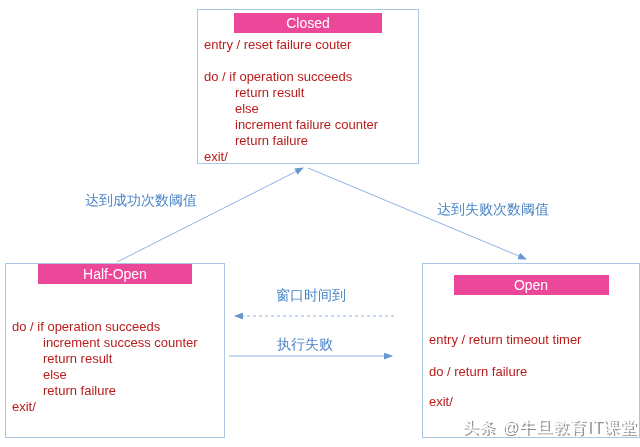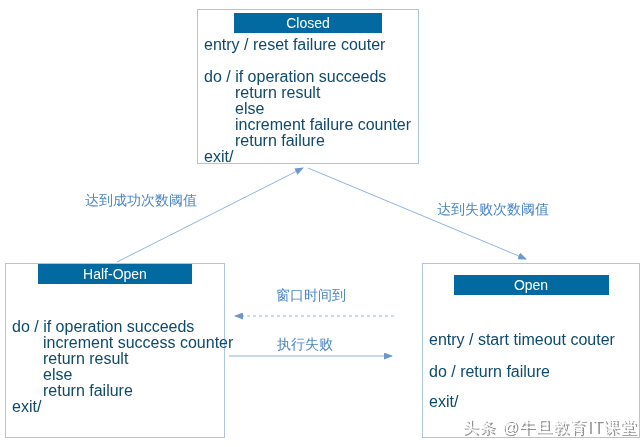--- a/index.html
+++ b/index.html
@@ -3,26 +3,26 @@
 <meta charset="utf-8">
 <style>
   html,body{margin:0;padding:0;background:#fff;}
   #stage{position:relative;width:640px;height:447px;background:#ffffff;overflow:hidden;
          font-family:"Liberation Sans","DejaVu Sans",sans-serif;}
   #arrow-layer{position:absolute;left:0;top:0;width:640px;height:447px;}
   .state-box{position:absolute;background:#ffffff;border:1px solid #aac6e6;box-sizing:border-box;}
   #closed-box{left:197px;top:9px;width:222px;height:155px;}
   #halfopen-box{left:5px;top:263px;width:220px;height:175px;}
   #open-box{left:422px;top:263px;width:218px;height:175px;}
-  .state-header{background:#0369a1;color:#ffffff;text-align:center;font-size:14px;
+  .state-header{background:#ec4899;color:#ffffff;text-align:center;font-size:14px;
                 height:20px;line-height:20px;margin:0 auto;}
   #closed-box .state-header{width:148px;margin-top:3px;}
   #halfopen-box .state-header{width:154px;}
   #open-box .state-header{width:155px;margin-top:11px;}
-  .box-body{color:#0c4a6e;font-size:16px;padding-left:6px;}
+  .box-body{color:#b91c1c;font-size:13px;padding-left:6px;}
   .line{line-height:16px;white-space:pre;}
   .indent{padding-left:31px;}
   .gap16{height:16px;}
   .gap17{height:17px;}
   .gap14{height:14px;}
   #closed-box .box-body{margin-top:4px;}
   #halfopen-box .box-body{margin-top:18px;}
   #open-box .box-body{margin-top:37px;}
   .cn-label{position:absolute;color:#4a86c8;font-size:14px;white-space:nowrap;}
   #label-success{left:85px;top:192px;text-align:right;}
@@ -73,21 +73,21 @@
       <div class="line indent">return result</div>
       <div class="line indent">else</div>
       <div class="line indent">return failure</div>
       <div class="line">exit/</div>
     </div>
   </div>
 
   <div id="open-box" class="state-box">
     <div class="state-header">Open</div>
     <div class="box-body">
-      <div class="line">entry / start timeout couter</div>
+      <div class="line">entry / return timeout timer</div>
       <div class="gap16"></div>
       <div class="line">do / return failure</div>
       <div class="gap14"></div>
       <div class="line">exit/</div>
     </div>
   </div>
 
   <div id="label-success" class="cn-label">达到成功次数阈值</div>
   <div id="label-failure" class="cn-label">达到失败次数阈值</div>
   <div id="label-window" class="cn-label">窗口时间到</div>

